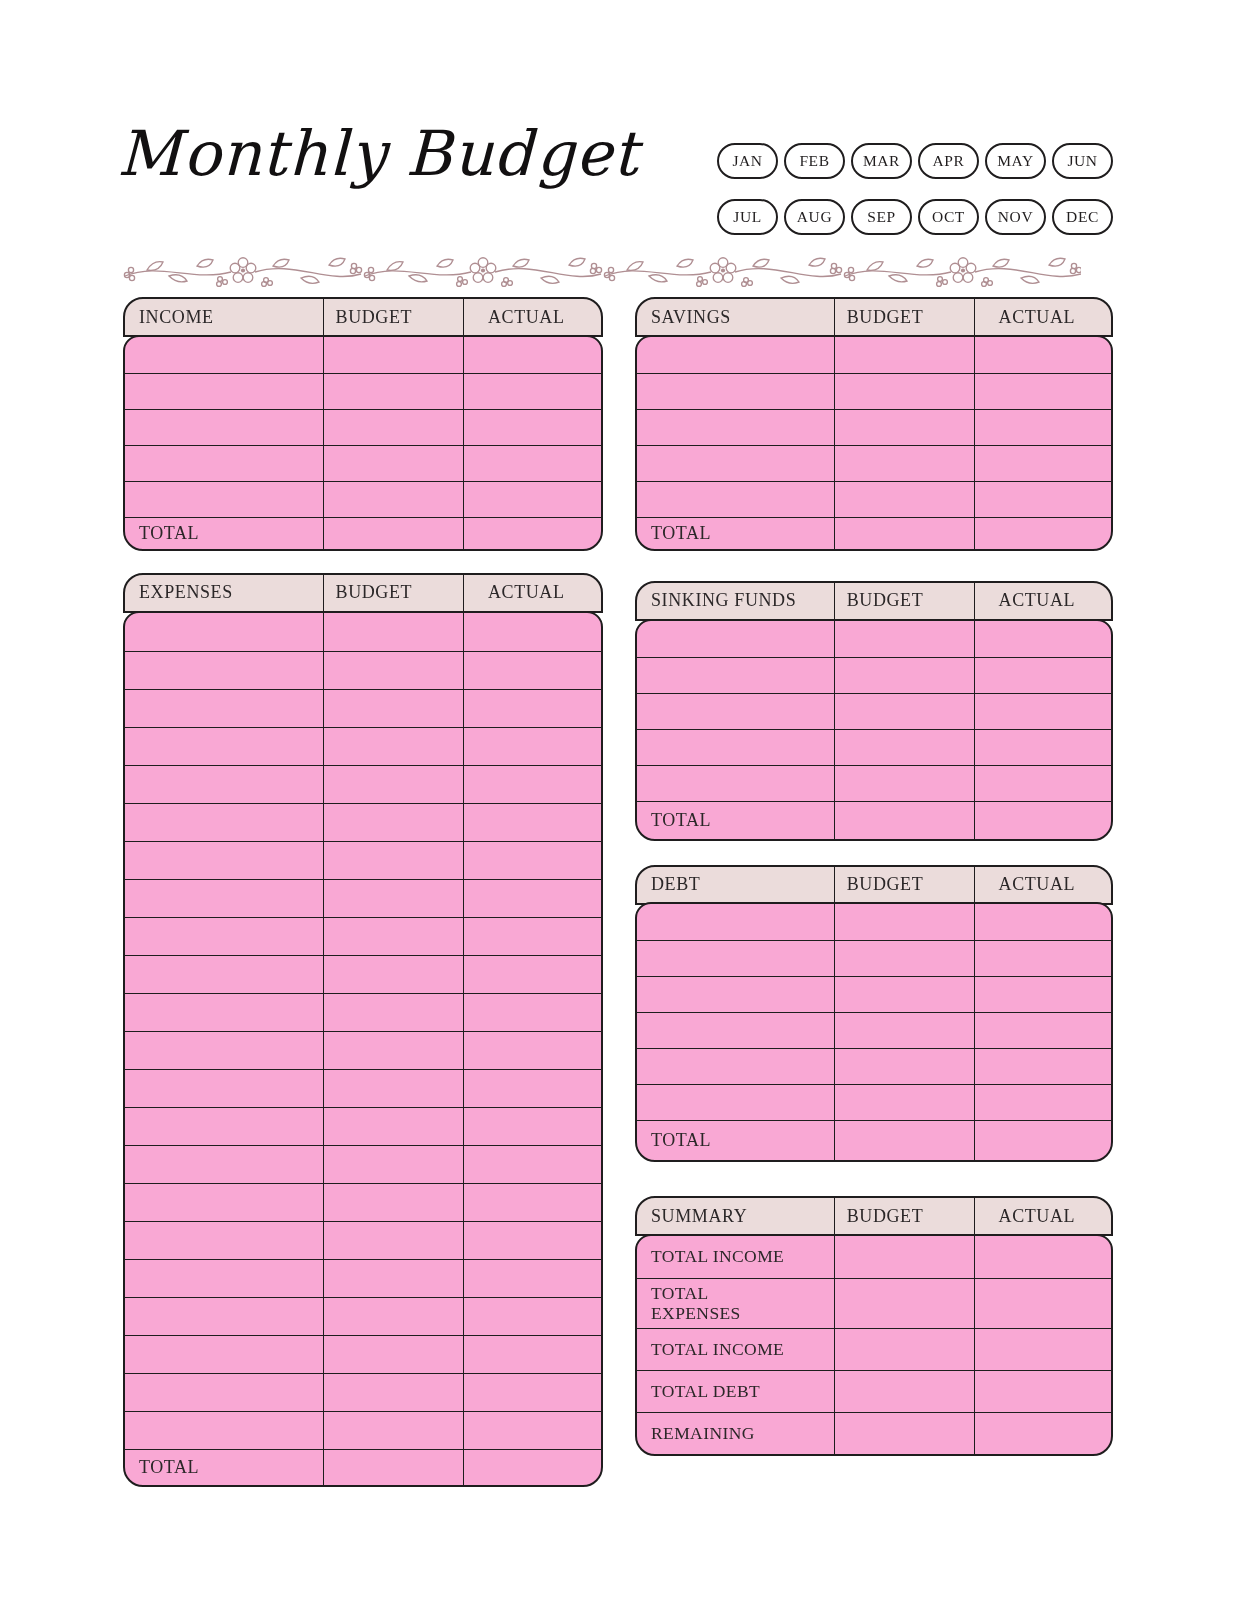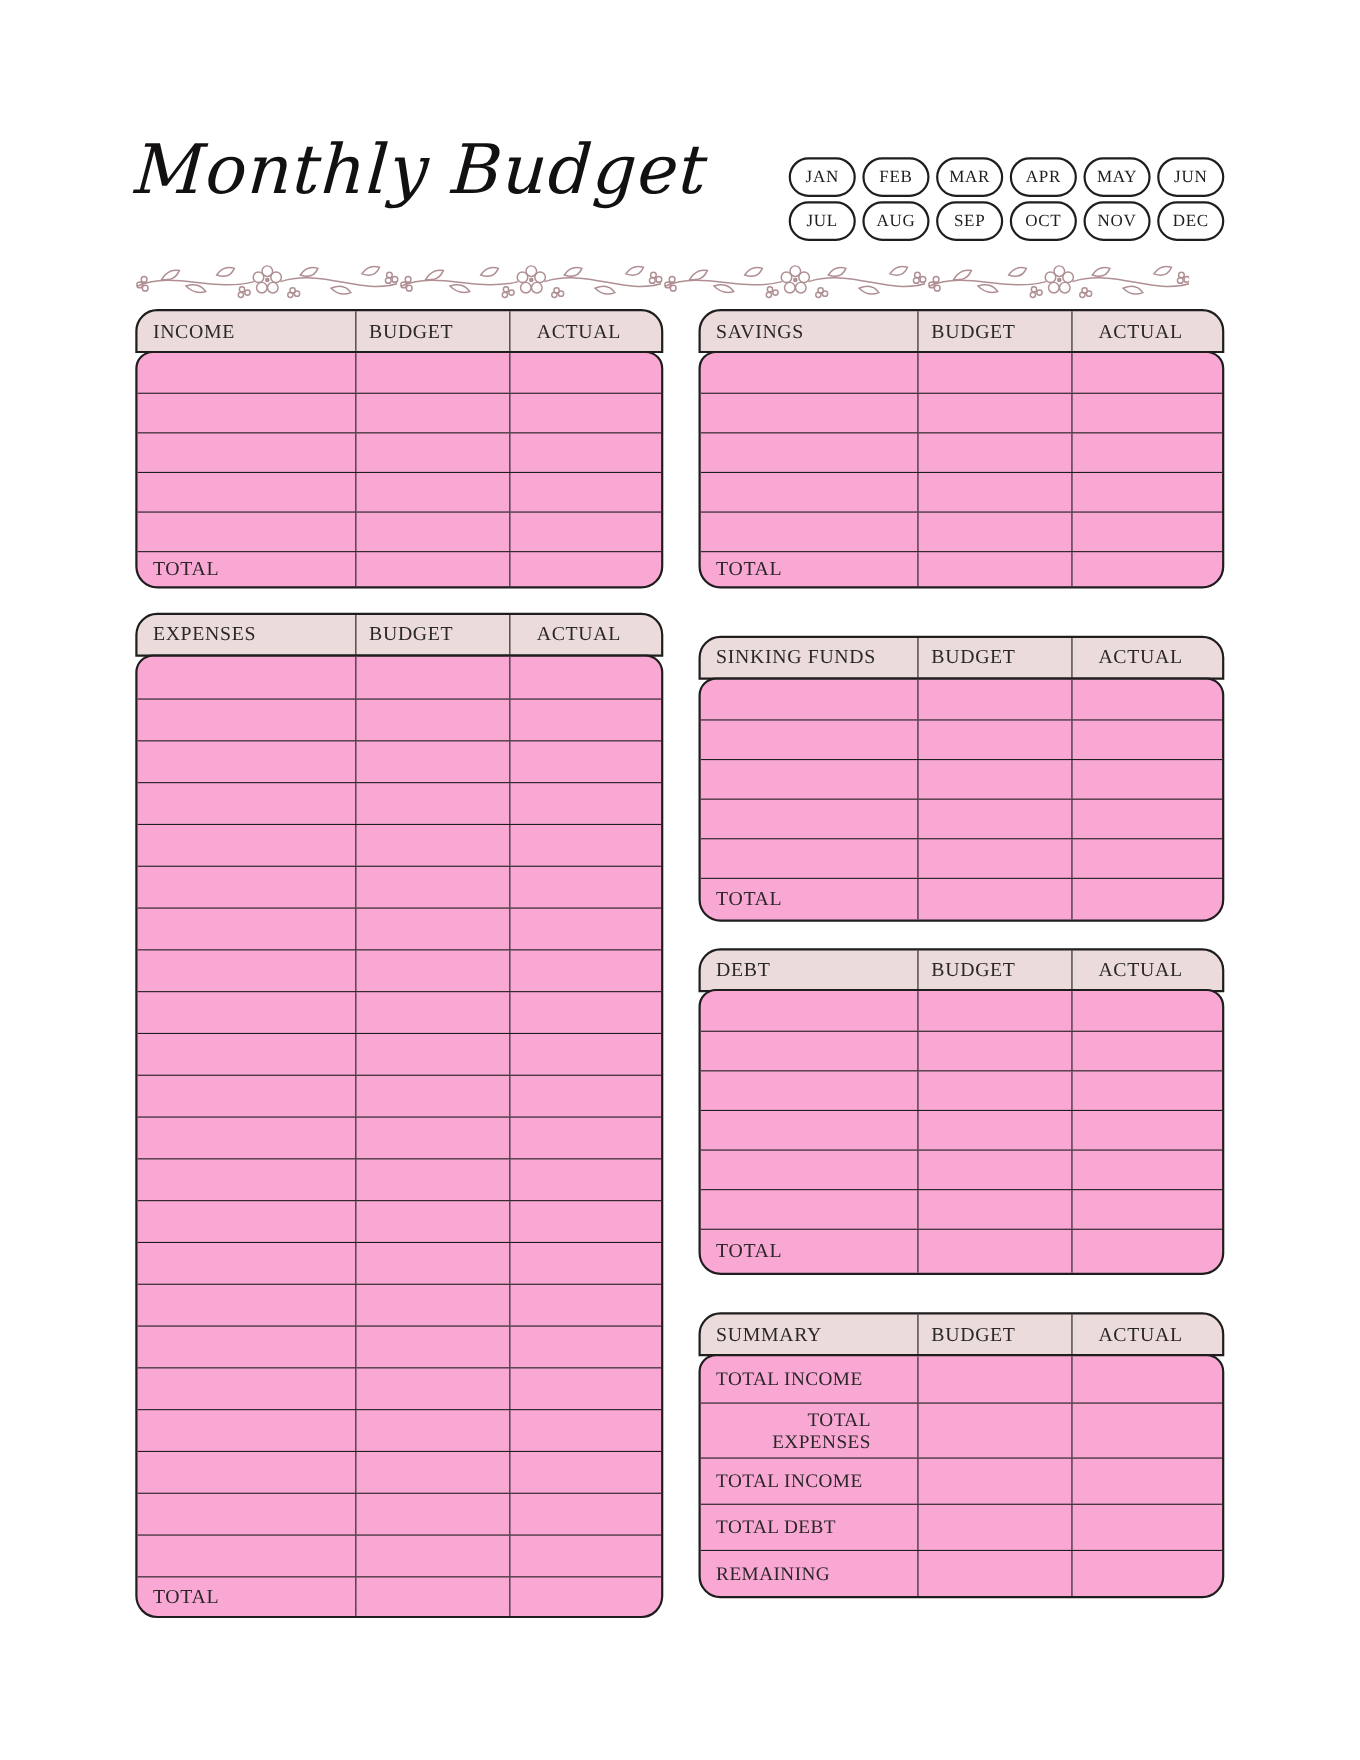--- a/index.html
+++ b/index.html
@@ -21,21 +21,21 @@
     font-family: "DejaVu Serif", serif;
     font-style: italic;
     font-weight: 400;
     font-size: 62px;
     line-height: 1.15;
     letter-spacing: 1px;
     color: #121011;
     transform: skewX(-4deg);
     white-space: nowrap;
   }
-  .months { display: flex; flex-direction: column; gap: 4px; margin-top: 25px; }
+  .months { display: flex; flex-direction: column; gap: 20px; margin-top: 25px; }
   .mrow { display: flex; gap: 6px; justify-content: flex-end; }
   .pill {
     width: 61px; height: 36px;
     border: 2px solid var(--border, #1f1d1e);
     border-radius: 19px;
     background: #fff;
     display: flex; align-items: center; justify-content: center;
     font-size: 15.5px; letter-spacing: 0.6px; color: #201d1e;
     cursor: pointer;
   }
@@ -65,40 +65,40 @@
   .tbody {
     background: #f9a8d4;
     border: 2.2px solid var(--border, #1f1d1e);
     border-radius: 16px 16px 20px 20px;
     margin-top: -2.2px;
     position: relative;
     z-index: 1;
     overflow: hidden;
   }
   .th, .td { display: flex; align-items: center; }
-  .c1 { width: 41.5%; padding-left: 14px; text-align: right; }
+  .c1 { width: 41.5%; padding-left: 14px; }
   .c2 { width: 29.5%; padding-left: 12px; }
   .c3 { width: 29%;  padding-left: 24px; }
   .th.c2, .th.c3, .td.c2, .td.c3 { border-left: 1.7px solid var(--border, #1f1d1e); }
   .th { font-size: 18px; letter-spacing: 0.6px; color: var(--text, #2b2728); }
   .trow { display: flex; }
   .rows .trow + .trow { border-top: 1.7px solid var(--border, #1f1d1e); }
   .trow.total { border-top: 1.7px solid var(--border, #1f1d1e); }
   .total .c1 { font-size: 18px; letter-spacing: 0.6px; color: var(--text, #2b2728); }
 
   
   .rh36 .rows .trow { height: 36px; }
   .rh38 .rows .trow { height: 38px; }
   .th32 .trow.total { height: 32px; }
   .th36 .trow.total { height: 36px; }
   .th38 .trow.total { height: 38px; }
   .th40 .trow.total { height: 40px; }
 
   .mt-expenses { margin-top: 22px; }
-  .mt-sinking  { margin-top: 43px; font-family: Liberation Serif, serif; }
+  .mt-sinking  { margin-top: 30px; font-family: Liberation Serif, serif; }
   .mt-debt     { margin-top: 24px; }
   .mt-summary  { margin-top: 34px; }
 
   
   .summary .rows .trow { min-height: 42px; }
   .summary .td.c1 {
     font-size: 17.5px; letter-spacing: 0.4px; color: var(--text, #2b2728);
     line-height: 1.12; padding-top: 5px; padding-bottom: 5px; padding-right: 42px;
   }
 </style>

